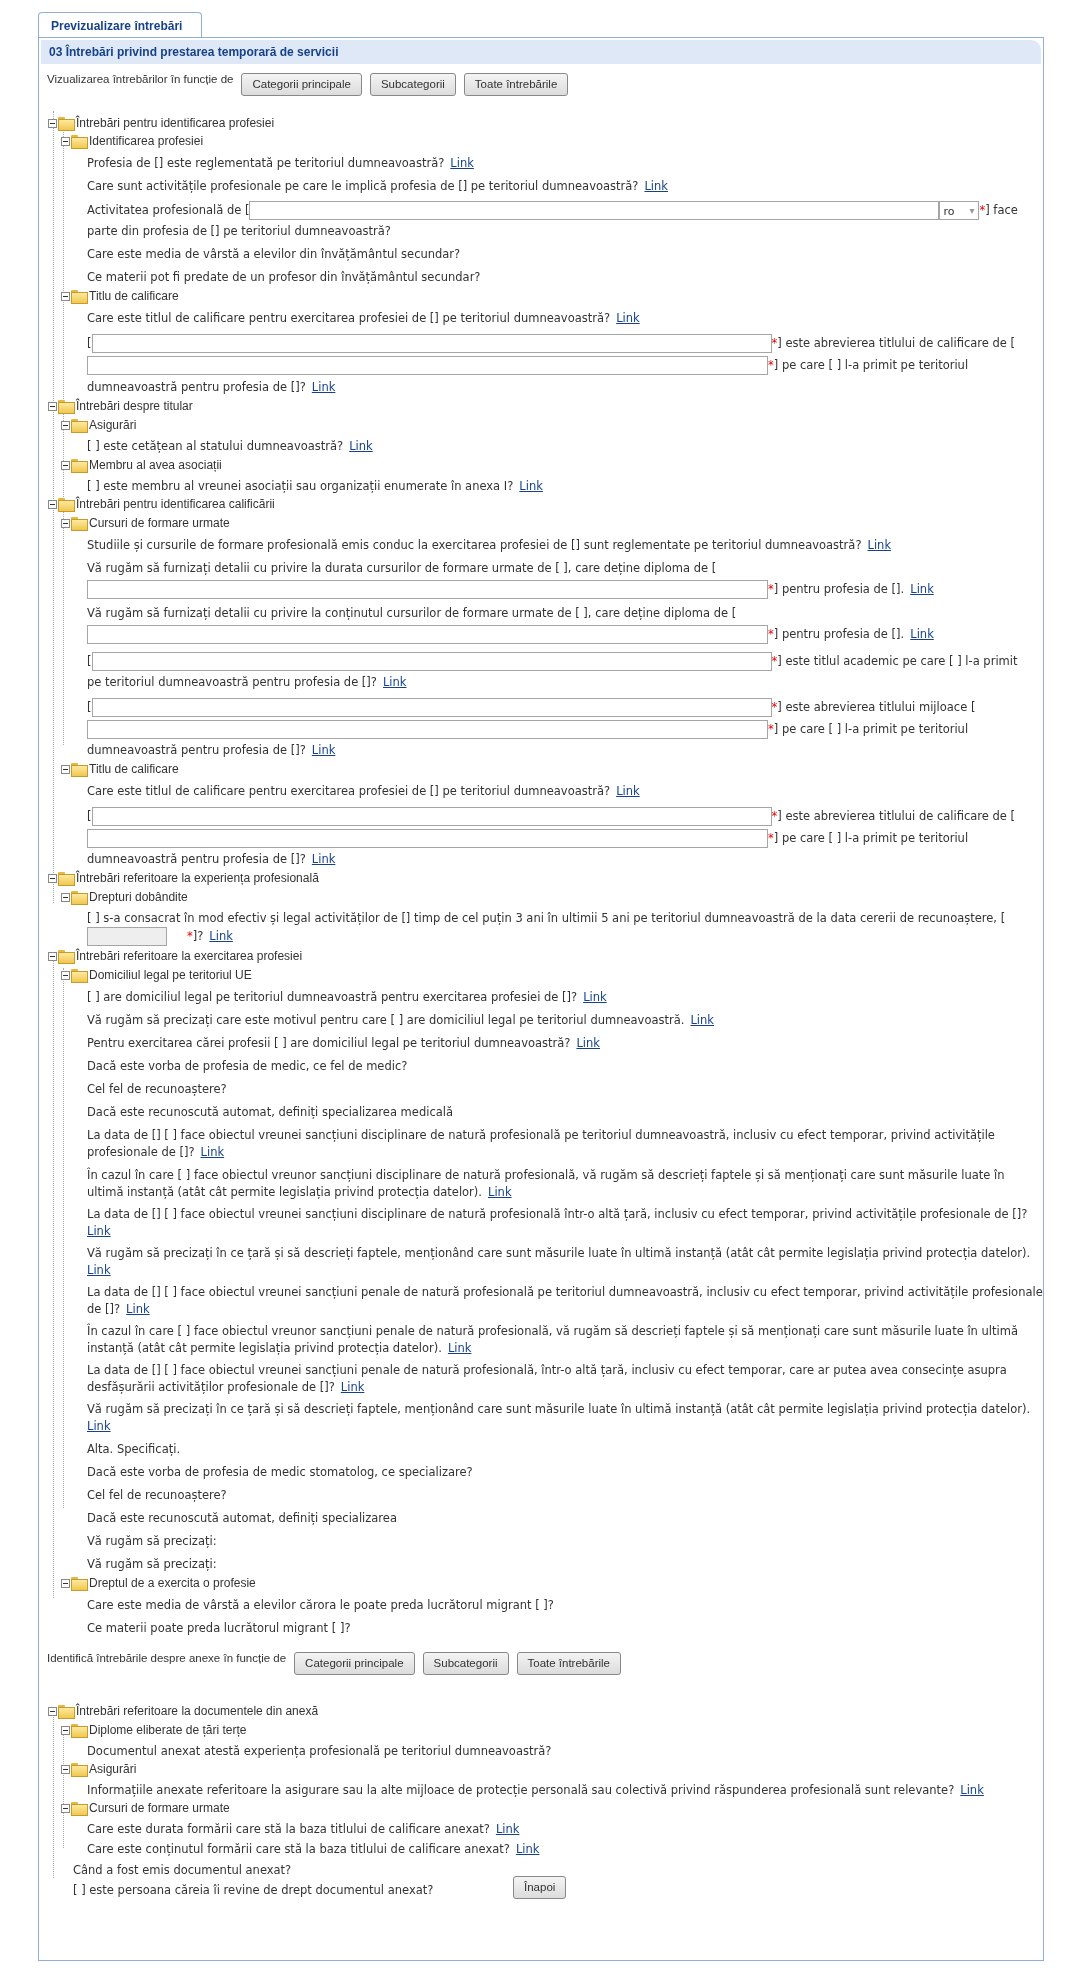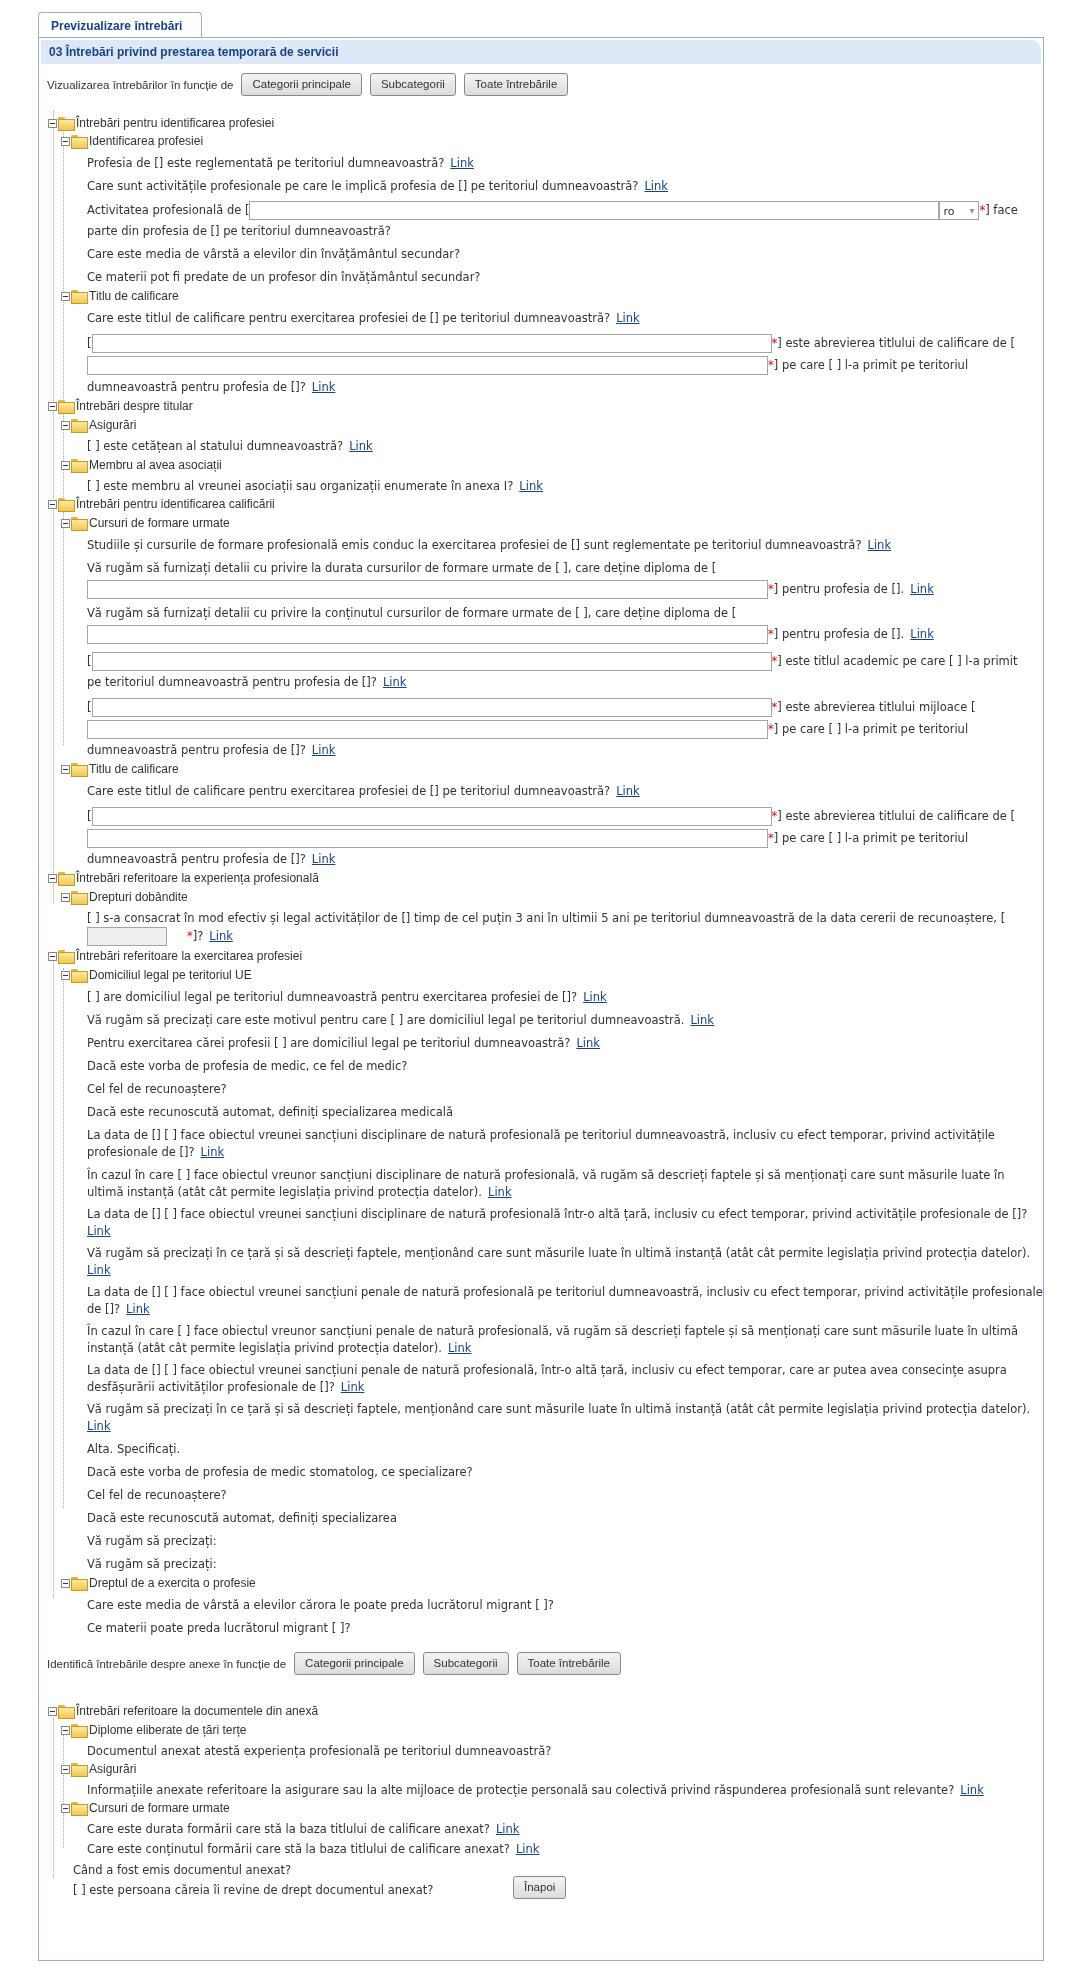--- a/index.html
+++ b/index.html
@@ -1,20 +1,20 @@
 <!DOCTYPE html>
 <html><head>
 <meta charset="utf-8">
 <style>
   * { box-sizing: border-box; }
   body { margin: 0; background: #fff; font-family: "DejaVu Sans", "Liberation Sans", sans-serif; font-size: 11px; color: #333; width: 1082px; height: 1976px; overflow: hidden; position: relative; }
   .tab { position: absolute; left: 38px; top: 12px; width: 164px; height: 26px; border: 1px solid #8eb0d8; border-bottom: none; border-radius: 4px 4px 0 0; background: #fff; color: #15428b; font-weight: bold; font-size: 12px; padding: 6px 0 0 12px; font-family: "Liberation Sans", sans-serif; }
   .panel { position: absolute; left: 38px; top: 37px; width: 1006px; height: 1924px; border: 1px solid #8eb0d8; background: #fff; }
   .panel-header { position: absolute; left: 2px; top: 2px; right: 2px; height: 24px; background: #dfe8f6; border-radius: 0 10px 0 0; color: #15428b; font-weight: bold; font-size: 12px; padding: 5px 0 0 8px; font-family: "Liberation Sans", sans-serif; }
-  .viewbar { position: absolute; left: 8px; display: flex; align-items: center; font-family: "Liberation Sans", sans-serif; font-size: 11.5px; color: #333; }
+  .viewbar { position: absolute; left: 8px; display: flex; font-family: "Liberation Sans", sans-serif; font-size: 11.5px; color: #333; }
   .btn { display: inline-block; height: 23px; border: 1px solid #888; border-radius: 3px; background: linear-gradient(#f4f4f4, #dcdcdc); font-size: 11.5px; color: #333; padding: 4px 10px 0; margin-left: 8px; font-family: "Liberation Sans", sans-serif; cursor: pointer; }
   .row { position: absolute; white-space: nowrap; }
   .node { font-family: "Liberation Sans", sans-serif; font-size: 12px; display: flex; align-items: center; }
   .minus { width: 9px; height: 9px; border: 1px solid #888; background: #fff; position: relative; margin-right: 1px; }
   .minus::after { content: ""; position: absolute; left: 1px; top: 3px; width: 5px; height: 1px; background: #333; }
   .folder { width: 16px; height: 12px; position: relative; margin-right: 2px; }
   .folder::before { content: ""; position: absolute; left: 0; top: 0; width: 7px; height: 3px; background: #e6b93c; border-radius: 1px 1px 0 0; }
   .folder::after { content: ""; position: absolute; left: 0; top: 2px; width: 15px; height: 10px; background: linear-gradient(#fde9a0, #f0c850); border: 1px solid #c99a2a; }
   .q { font-size: 11.5px; line-height: 16px; }
   .link { color: #15428b; text-decoration: underline; margin-left: 6px; cursor: pointer; }

